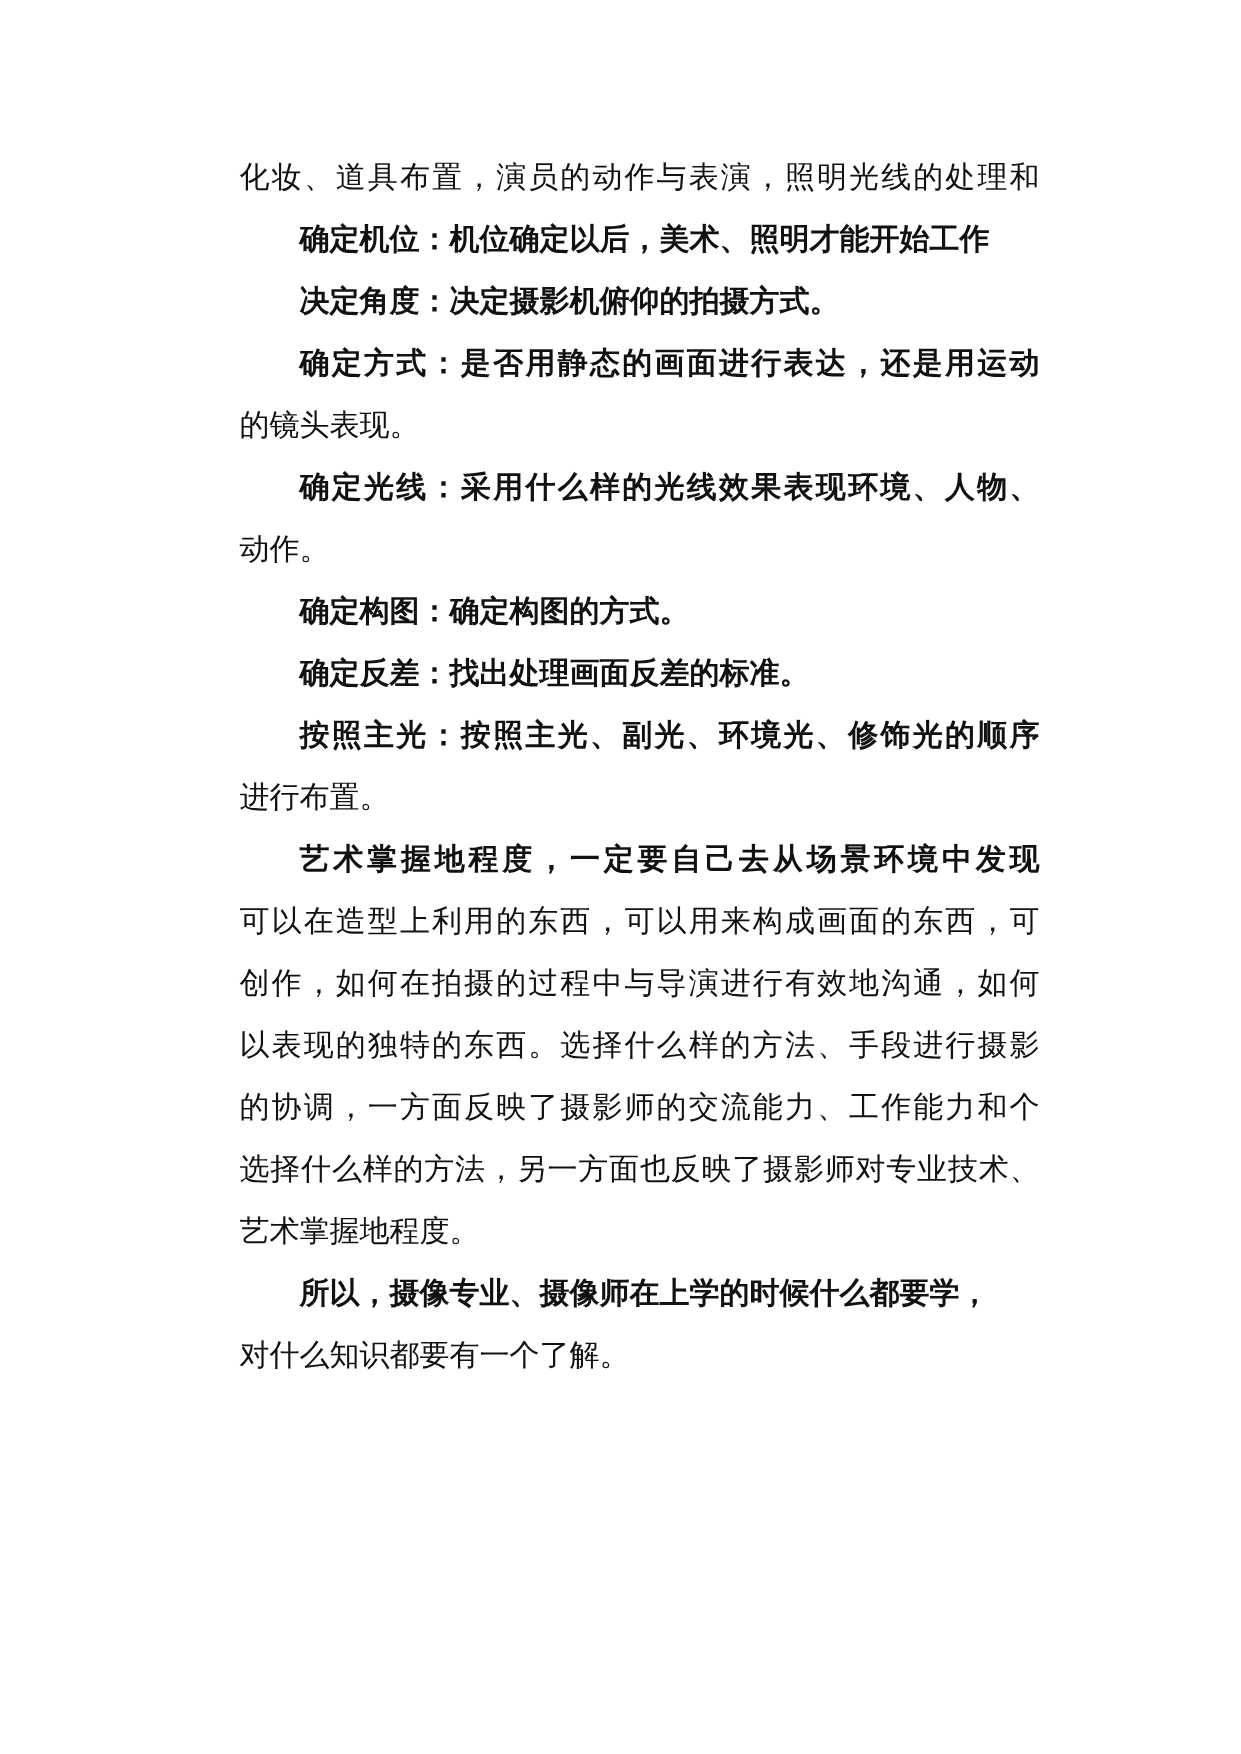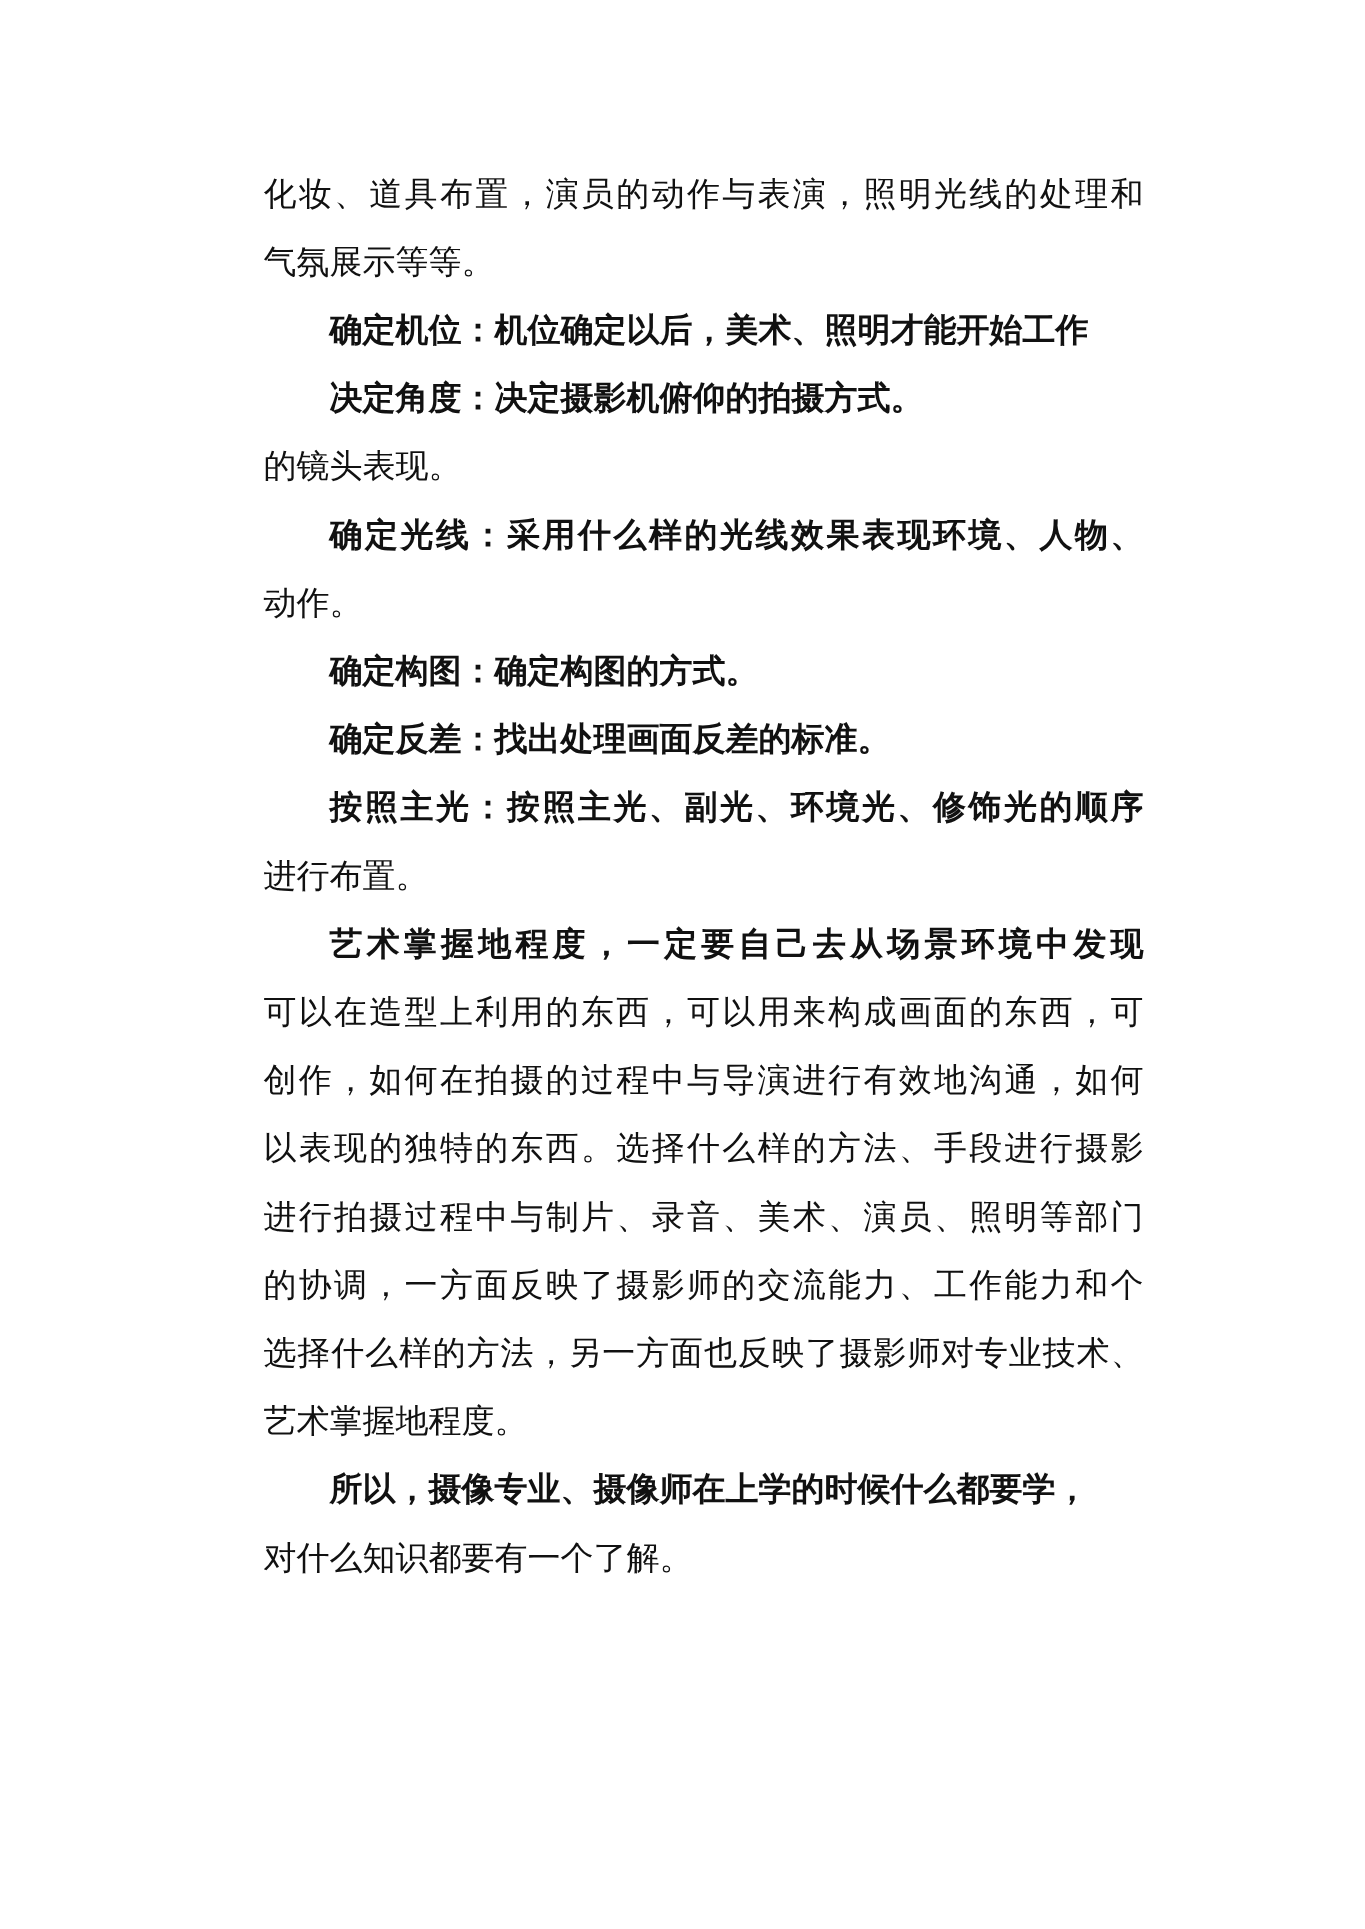--- a/index.html
+++ b/index.html
@@ -38,34 +38,33 @@
     text-indent: 60px;
     font-weight: bold;
   }
 </style>
 </head>
 <body>
 
 <div class="page">
   <div class="textblock">
       <div class="line full">化妆、道具布置，演员的动作与表演，照明光线的处理和</div>
-      <div class="line">气氛展示等等。</div>
       <div class="line indent">确定机位：机位确定以后，美术、照明才能开始工作</div>
       <div class="line indent">决定角度：决定摄影机俯仰的拍摄方式。</div>
+      <div class="line indent full">确定方式：是否用静态的画面进行表达，还是用运动</div>
       <div class="line">的镜头表现。</div>
       <div class="line indent full">确定光线：采用什么样的光线效果表现环境、人物、</div>
       <div class="line">动作。</div>
       <div class="line indent">确定构图：确定构图的方式。</div>
       <div class="line indent">确定反差：找出处理画面反差的标准。</div>
       <div class="line indent full">按照主光：按照主光、副光、环境光、修饰光的顺序</div>
       <div class="line">进行布置。</div>
       <div class="line indent full">艺术掌握地程度，一定要自己去从场景环境中发现</div>
       <div class="line full">可以在造型上利用的东西，可以用来构成画面的东西，可</div>
       <div class="line full">创作，如何在拍摄的过程中与导演进行有效地沟通，如何</div>
       <div class="line full">以表现的独特的东西。选择什么样的方法、手段进行摄影</div>
-      <div class="line full">进行拍摄过程中与制片、录音、美术、演员、照明等部门</div>
       <div class="line full">的协调，一方面反映了摄影师的交流能力、工作能力和个</div>
       <div class="line full">选择什么样的方法，另一方面也反映了摄影师对专业技术、</div>
       <div class="line">艺术掌握地程度。</div>
       <div class="line indent">所以，摄像专业、摄像师在上学的时候什么都要学，</div>
       <div class="line">对什么知识都要有一个了解。</div>
     </div>
 </div>
 
 </body></html>

